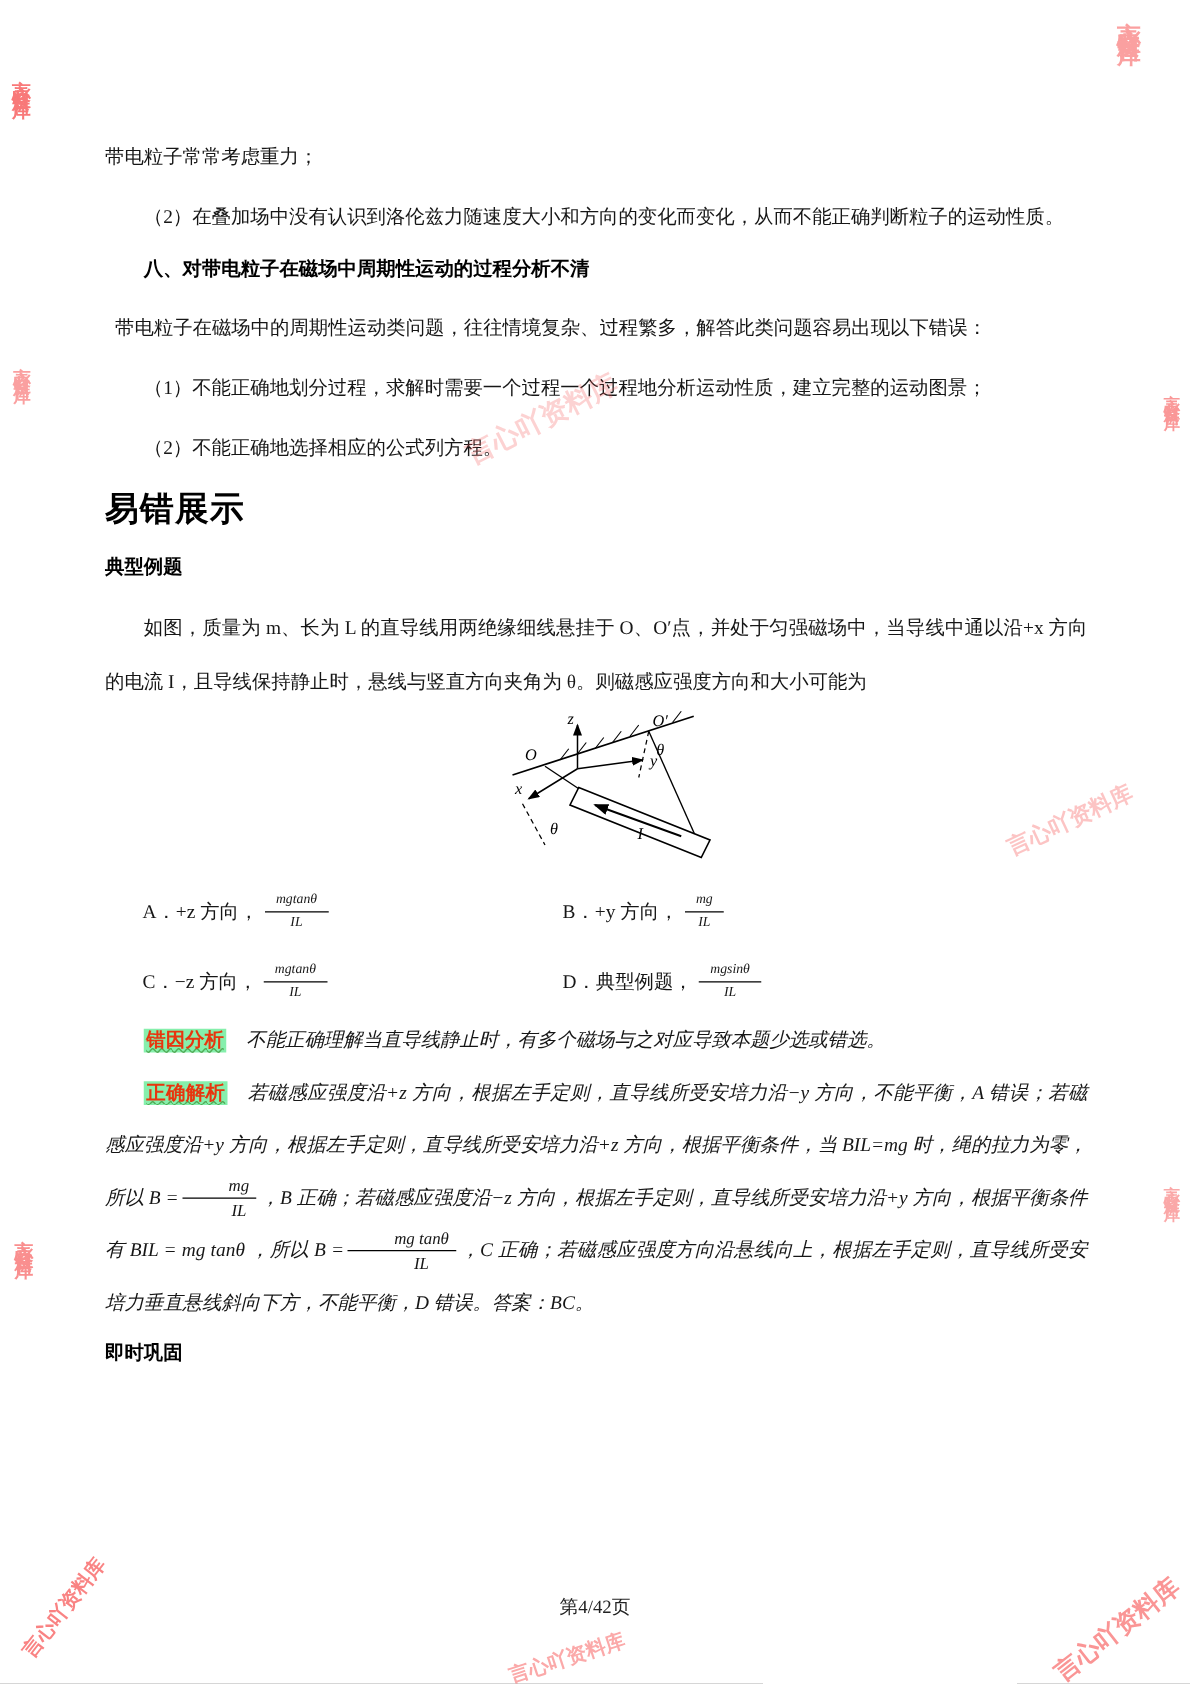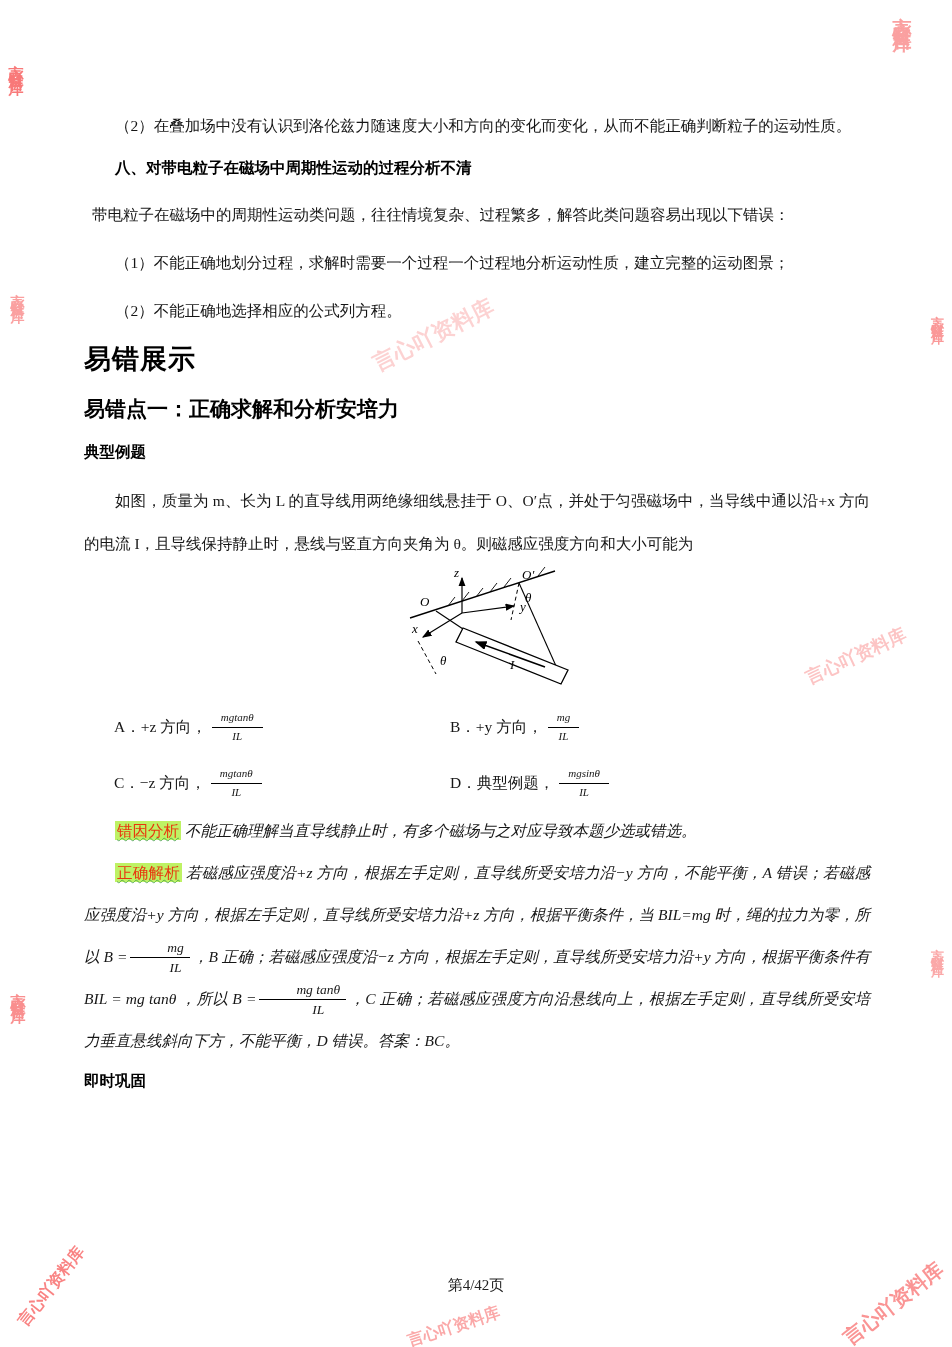--- a/index.html
+++ b/index.html
@@ -32,23 +32,23 @@
   .opt-label { white-space:nowrap; }
   .frac { display:inline-block; text-align:center; font-style:italic; font-size:11px; line-height:1.25;
           margin-left:5px; vertical-align:middle; }
   .frac .num { display:block; border-bottom:1.2px solid #000; padding:0 9px 2px; }
   .frac .den { display:block; padding-top:2px; }
   .frac.inline { font-size:13.5px; line-height:1.2; margin:0 3px; }
   .frac.inline .num { padding:0 6px 1px; }
 
   .analysis { margin:4px 0 4px; text-indent:31px; font-size:15.5px; line-height:34px; font-style:italic; }
   .solution { margin:0; text-indent:31px; font-size:15.5px; line-height:42px; font-style:italic; text-align:justify; }
-  .hl { background:#bef264; color:#e8350e; font-weight:400; font-style:normal;
+  .hl { background:#86efac; color:#e8350e; font-weight:700; font-style:normal;
         font-family:"Liberation Sans","DejaVu Sans",sans-serif; padding:1px 2px;
-        text-decoration:underline wavy rgba(70,160,70,.85) 1px; margin-right:4px; }
+        text-decoration:underline wavy rgba(70,160,70,.85) 1px; margin-right:16px; }
   .mvar { font-style:italic; }
   .rvar { font-style:italic; position:relative; top:-4px; }
 
   .footer { position:absolute; left:0; right:0; top:1276px; text-align:center; font-size:15px; color:#222; }
 
   .wm { position:absolute; font-family:"Liberation Sans","DejaVu Sans",sans-serif; font-weight:700;
         color:#f75454; pointer-events:none; white-space:nowrap; z-index:5; }
   .wm-v { writing-mode:vertical-rl; letter-spacing:3px; }
   .wm1 { left:6px;  top:52px;   font-size:15px; opacity:.78; }
   .wm2 { left:889px; top:2px;   font-size:19px; opacity:.55; }
@@ -74,32 +74,32 @@
   <span class="wm wm5">言心吖资料库</span>
   <span class="wm wm6">言心吖资料库</span>
   <span class="wm wm-v wm7">言心吖资料库</span>
   <span class="wm wm-v wm8">言心吖资料库</span>
   <span class="wm wm9">言心吖资料库</span>
   <span class="wm wm10">言心吖资料库</span>
   <span class="wm wm11">言心吖资料库</span>
 
   <div class="content">
 
+    <p class="body">带电粒子常常考虑重力；</p>
 
     <p class="body ind2 just">（2）在叠加场中没有认识到洛伦兹力随速度大小和方向的变化而变化，从而不能正确判断粒子的运动性质。</p>
 
     <h3 class="sec">八、对带电粒子在磁场中周期性运动的过程分析不清</h3>
 
     <p class="body indh just">带电粒子在磁场中的周期性运动类问题，往往情境复杂、过程繁多，解答此类问题容易出现以下错误：</p>
     <p class="body ind2">（1）不能正确地划分过程，求解时需要一个过程一个过程地分析运动性质，建立完整的运动图景；</p>
     <p class="body ind2">（2）不能正确地选择相应的公式列方程。</p>
 
     <h1 class="show">易错展示</h1>
 
-    <h2 class="point">易错点一：正确求解和分析安培力</h2>
 
     <h4 class="sub sub2">典型例题</h4>
 
     <p class="body ind2 just">如图，质量为 m、长为 L 的直导线用两绝缘细线悬挂于 O、O′点，并处于匀强磁场中，当导线中通以沿+x 方向的电流 I，且导线保持静止时，悬线与竖直方向夹角为 θ。则磁感应强度方向和大小可能为</p>
 
     <div class="figure-wrap">
       <svg viewBox="0 0 300 140" width="300" height="140">
         <defs>
           <marker id="arr" markerWidth="9" markerHeight="8" refX="7" refY="3" orient="auto">
             <path d="M0,0 L8,3 L0,6 z" fill="#000"></path>

